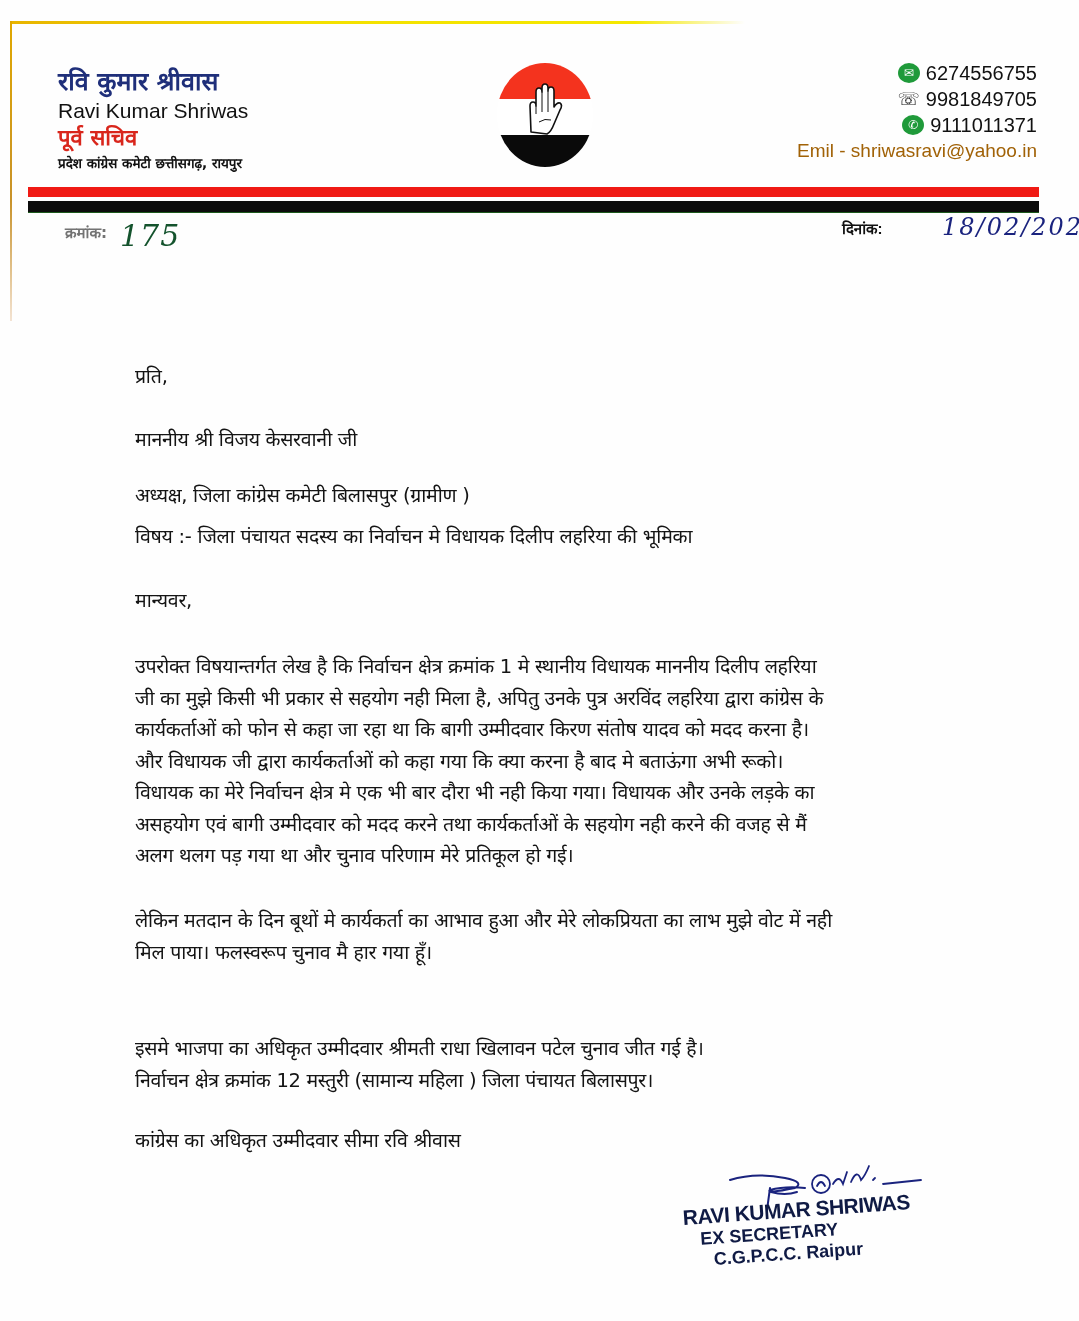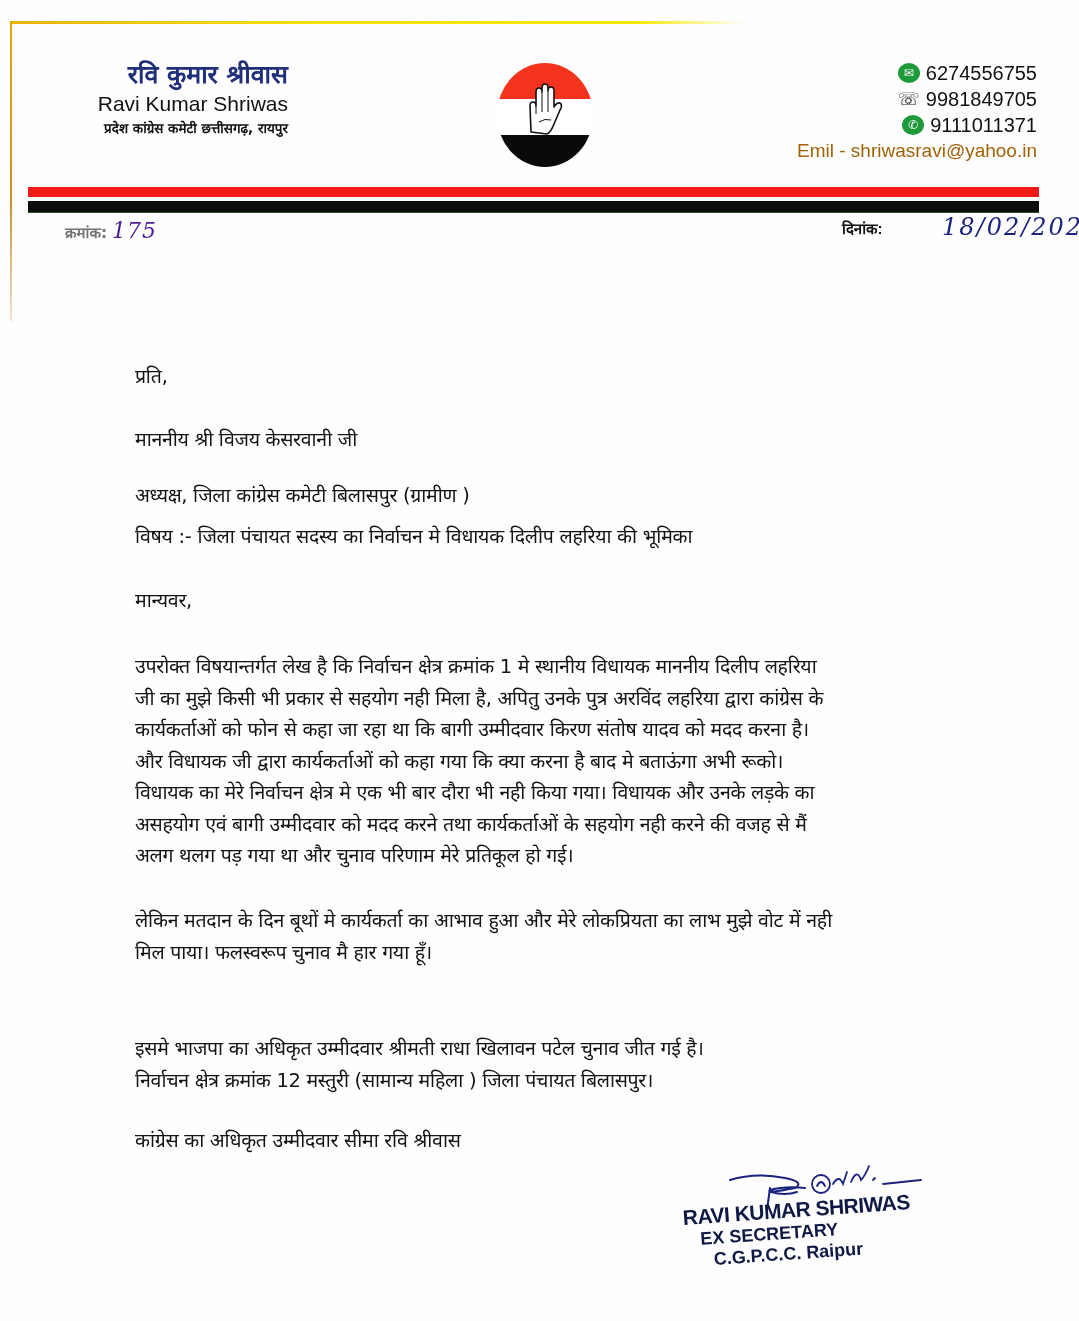--- a/index.html
+++ b/index.html
@@ -7,61 +7,62 @@
     width:1079px; height:1321px; position:relative; overflow:hidden;
     background:#fefefe;
     font-family:"Liberation Sans", "DejaVu Sans", sans-serif;
     color:#141414;
   }
   .frame-top { position:absolute; left:10px; top:21px; width:735px; height:3px;
     background:linear-gradient(90deg,#e8b400 0%,#f3e000 40%,#f4e800 85%,rgba(244,232,0,0) 100%); }
   .frame-left { position:absolute; left:10px; top:21px; width:2px; height:300px;
     background:linear-gradient(180deg,#e0a800 0%,#c8922a 60%,rgba(200,120,40,0.2) 100%); }
 
-  .hdr-left { position:absolute; left:58px; top:59px; width:230px; text-align:right; }
+  .hdr-left { position:absolute; left:58px; top:66px; width:230px; text-align:left; }
   .hdr-name-hi { color:#1f2f7a; font-weight:bold; font-size:25px; line-height:32px; font-family:"DejaVu Sans", sans-serif; }
   .hdr-name-en { color:#111; font-size:21px; line-height:26px; font-weight:500; }
   .hdr-title-hi { color:#d9261c; font-weight:bold; font-size:22px; line-height:28px; font-family:"DejaVu Sans", sans-serif; }
   .hdr-org-hi { color:#111; font-weight:bold; font-size:13.5px; line-height:22px; font-family:"DejaVu Sans", sans-serif; }
 
   .logo { position:absolute; left:497px; top:62px; width:96px; height:106px; }
 
   .hdr-right { position:absolute; right:42px; top:60px; text-align:right; }
   .contact-row { display:flex; justify-content:flex-end; align-items:center; gap:6px;
     font-size:20px; line-height:26px; color:#111; font-weight:500; }
   .icon-round { width:22px; height:20px; border-radius:50%; background:#1f9a3a; display:inline-flex;
     align-items:center; justify-content:center; color:#fff; font-size:12px; }
   .icon-phone { width:22px; height:20px; display:inline-flex; align-items:center; justify-content:center; color:#111; font-size:18px; }
   .email-row { font-size:19px; line-height:26px; color:#a16207; font-weight:500; }
 
   .stripe-red { position:absolute; left:28px; top:187px; width:1011px; height:10px; background:#f01a14; }
   .stripe-black { position:absolute; left:28px; top:201px; width:1011px; height:11px; background:#0c0c0c; border-bottom:1px solid #1d5a1d; }
 
   .ref-label { position:absolute; left:65px; top:222px; font-size:15px; font-weight:bold; font-family:"DejaVu Sans", sans-serif; color:#737373; }
-  .ref-value { position:absolute; left:112px; top:218px; font-size:22px; color:#4c1d95; font-family:"DejaVu Serif", serif; font-style:italic; letter-spacing:1px; }
+  .ref-value { position:absolute; left:120px; top:218px; font-size:30px; color:#14532d; font-family:"DejaVu Serif", serif; font-style:italic; letter-spacing:1px; }
   .date-label { position:absolute; left:842px; top:218px; font-size:15px; font-weight:bold; font-family:Liberation Sans, sans-serif; color:#111; }
   .date-value { position:absolute; left:942px; top:213px; font-size:24px; color:#1a237e; font-family:"DejaVu Serif", serif; font-style:italic; letter-spacing:2px; }
 
   .body-text { position:absolute; left:135px; font-size:19.5px; line-height:31.5px; color:#141414; font-family:"DejaVu Sans", sans-serif; white-space:nowrap; letter-spacing:-0.3px; }
 
   .sig-scribble { position:absolute; left:725px; top:1158px; width:205px; height:55px; }
   .sig-block { position:absolute; left:682px; top:1206px; transform:rotate(-4deg); transform-origin:left top; }
   .sig-name { font-size:21px; font-weight:900; color:#0f1a44; letter-spacing:-0.5px; font-family:"Liberation Sans", sans-serif; }
   .sig-title { font-size:18px; font-weight:bold; color:#0f1a44; margin-left:16px; font-family:"Liberation Sans", sans-serif; }
   .sig-org { font-size:18px; font-weight:bold; color:#0f1a44; margin-left:28px; font-family:"Liberation Sans", sans-serif; }
 </style>
 </head>
 <body>
 
 <div class="frame-top"></div>
 <div class="frame-left"></div>
 
 <div class="hdr-left">
   <div class="hdr-name-hi">रवि कुमार श्रीवास</div>
   <div class="hdr-name-en">Ravi Kumar Shriwas</div>
+  <div class="hdr-title-hi">पूर्व सचिव</div>
   <div class="hdr-org-hi">प्रदेश कांग्रेस कमेटी छत्तीसगढ़, रायपुर</div>
 </div>
 
 <svg class="logo" viewBox="0 0 96 106">
   <defs>
     <clipPath id="c">
         <ellipse cx="48" cy="53" rx="48" ry="52"></ellipse>
       </clipPath>
   </defs>
   <g clip-path="url(#c)">

